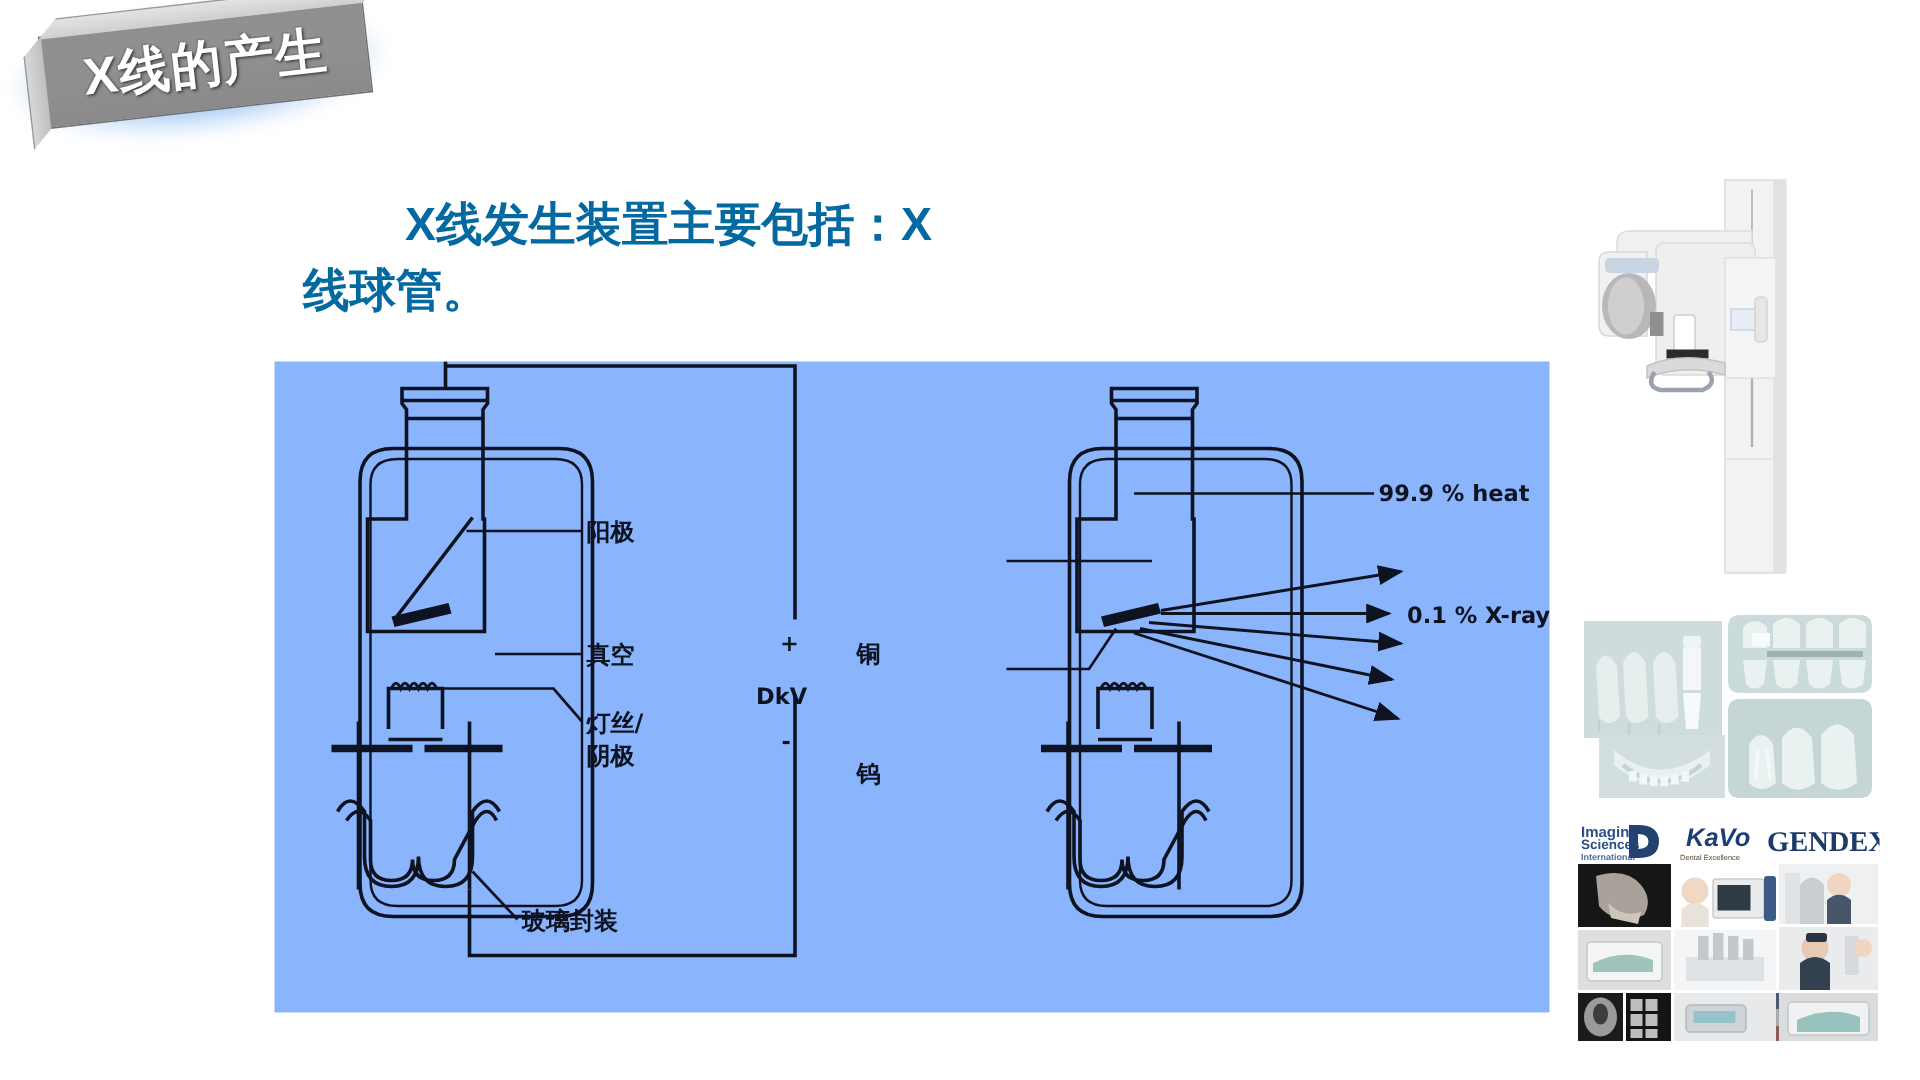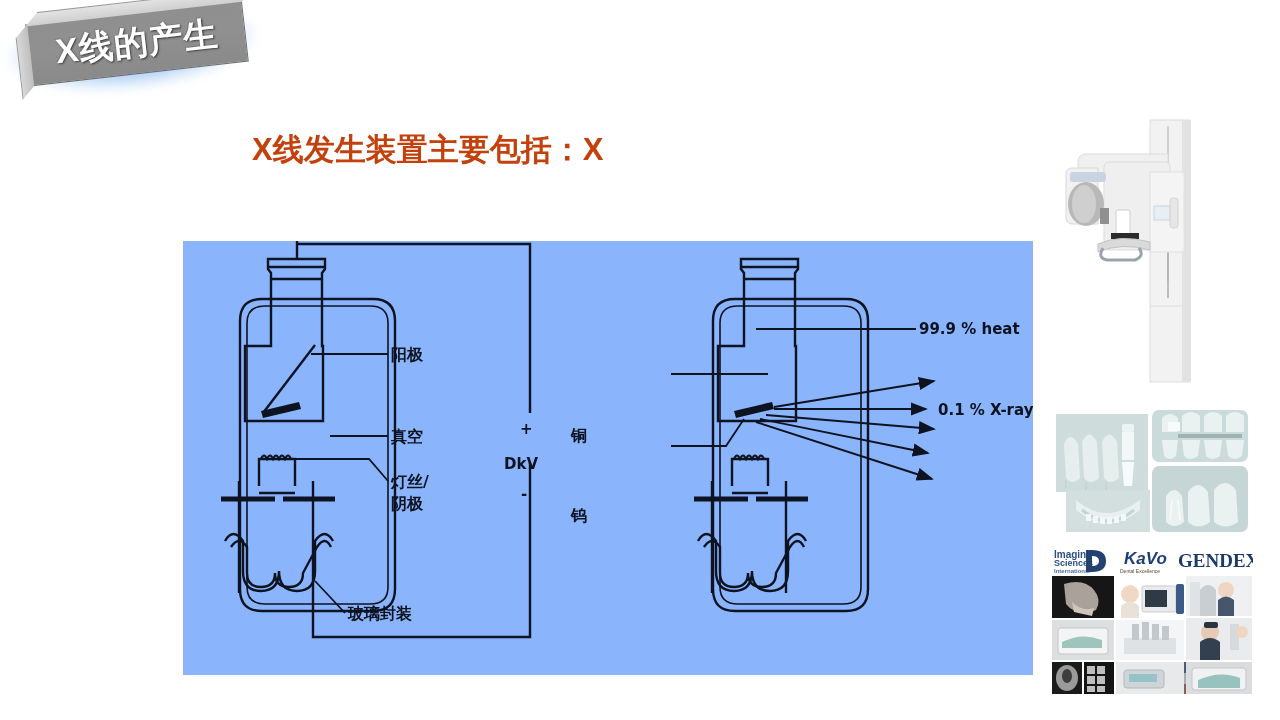--- a/index.html
+++ b/index.html
@@ -45,23 +45,23 @@
   .plaque .ttext{
     position:absolute;left:0;top:0;right:0;bottom:0;
     display:flex;align-items:center;justify-content:center;
     color:#ffffff;font-size:34px;font-weight:bold;letter-spacing:1px;
     text-shadow:1px 1px 2px rgba(40,40,40,.85),-1px -1px 0 rgba(120,120,120,.6);
     white-space:nowrap;
   }
 
   
   .body-text{
-    position:absolute;left:184px;top:128px;width:560px;
+    position:absolute;left:202px;top:128px;width:560px;
     font-size:31px;font-weight:bold;line-height:1.42;
-    color:#c2410c;
+    color:#0369a1;
     -webkit-text-stroke:3px #ffffff;
     paint-order:stroke fill;
     text-shadow:0 0 2px #ffffff;
   }
   .body-text .indent{display:inline-block;width:68px;}
 
   
   .diagram{
     position:absolute;left:183px;top:241px;width:850px;height:434px;
     background:#8ab4fc;
@@ -90,20 +90,21 @@
     <div class="plaque">
       <div class="face"></div>
       <div class="top-bevel"></div>
       <div class="left-bevel"></div>
       <div class="ttext">X线的产生</div>
     </div>
   </div>
 
   <div class="body-text">
     <span class="indent"></span><span>X线发生装置主要包括：X</span><br>
+    <span>线球管。</span>
   </div>
 
   <div class="diagram">
     <svg viewBox="0 0 850 434" xmlns="http://www.w3.org/2000/svg">
       <defs>
         <marker id="ah" markerWidth="9" markerHeight="7" refX="8" refY="3.5" orient="auto">
           <polygon points="0 0, 9 3.5, 0 7" fill="#0d1320"></polygon>
         </marker>
         <g id="tubeBody">
 

